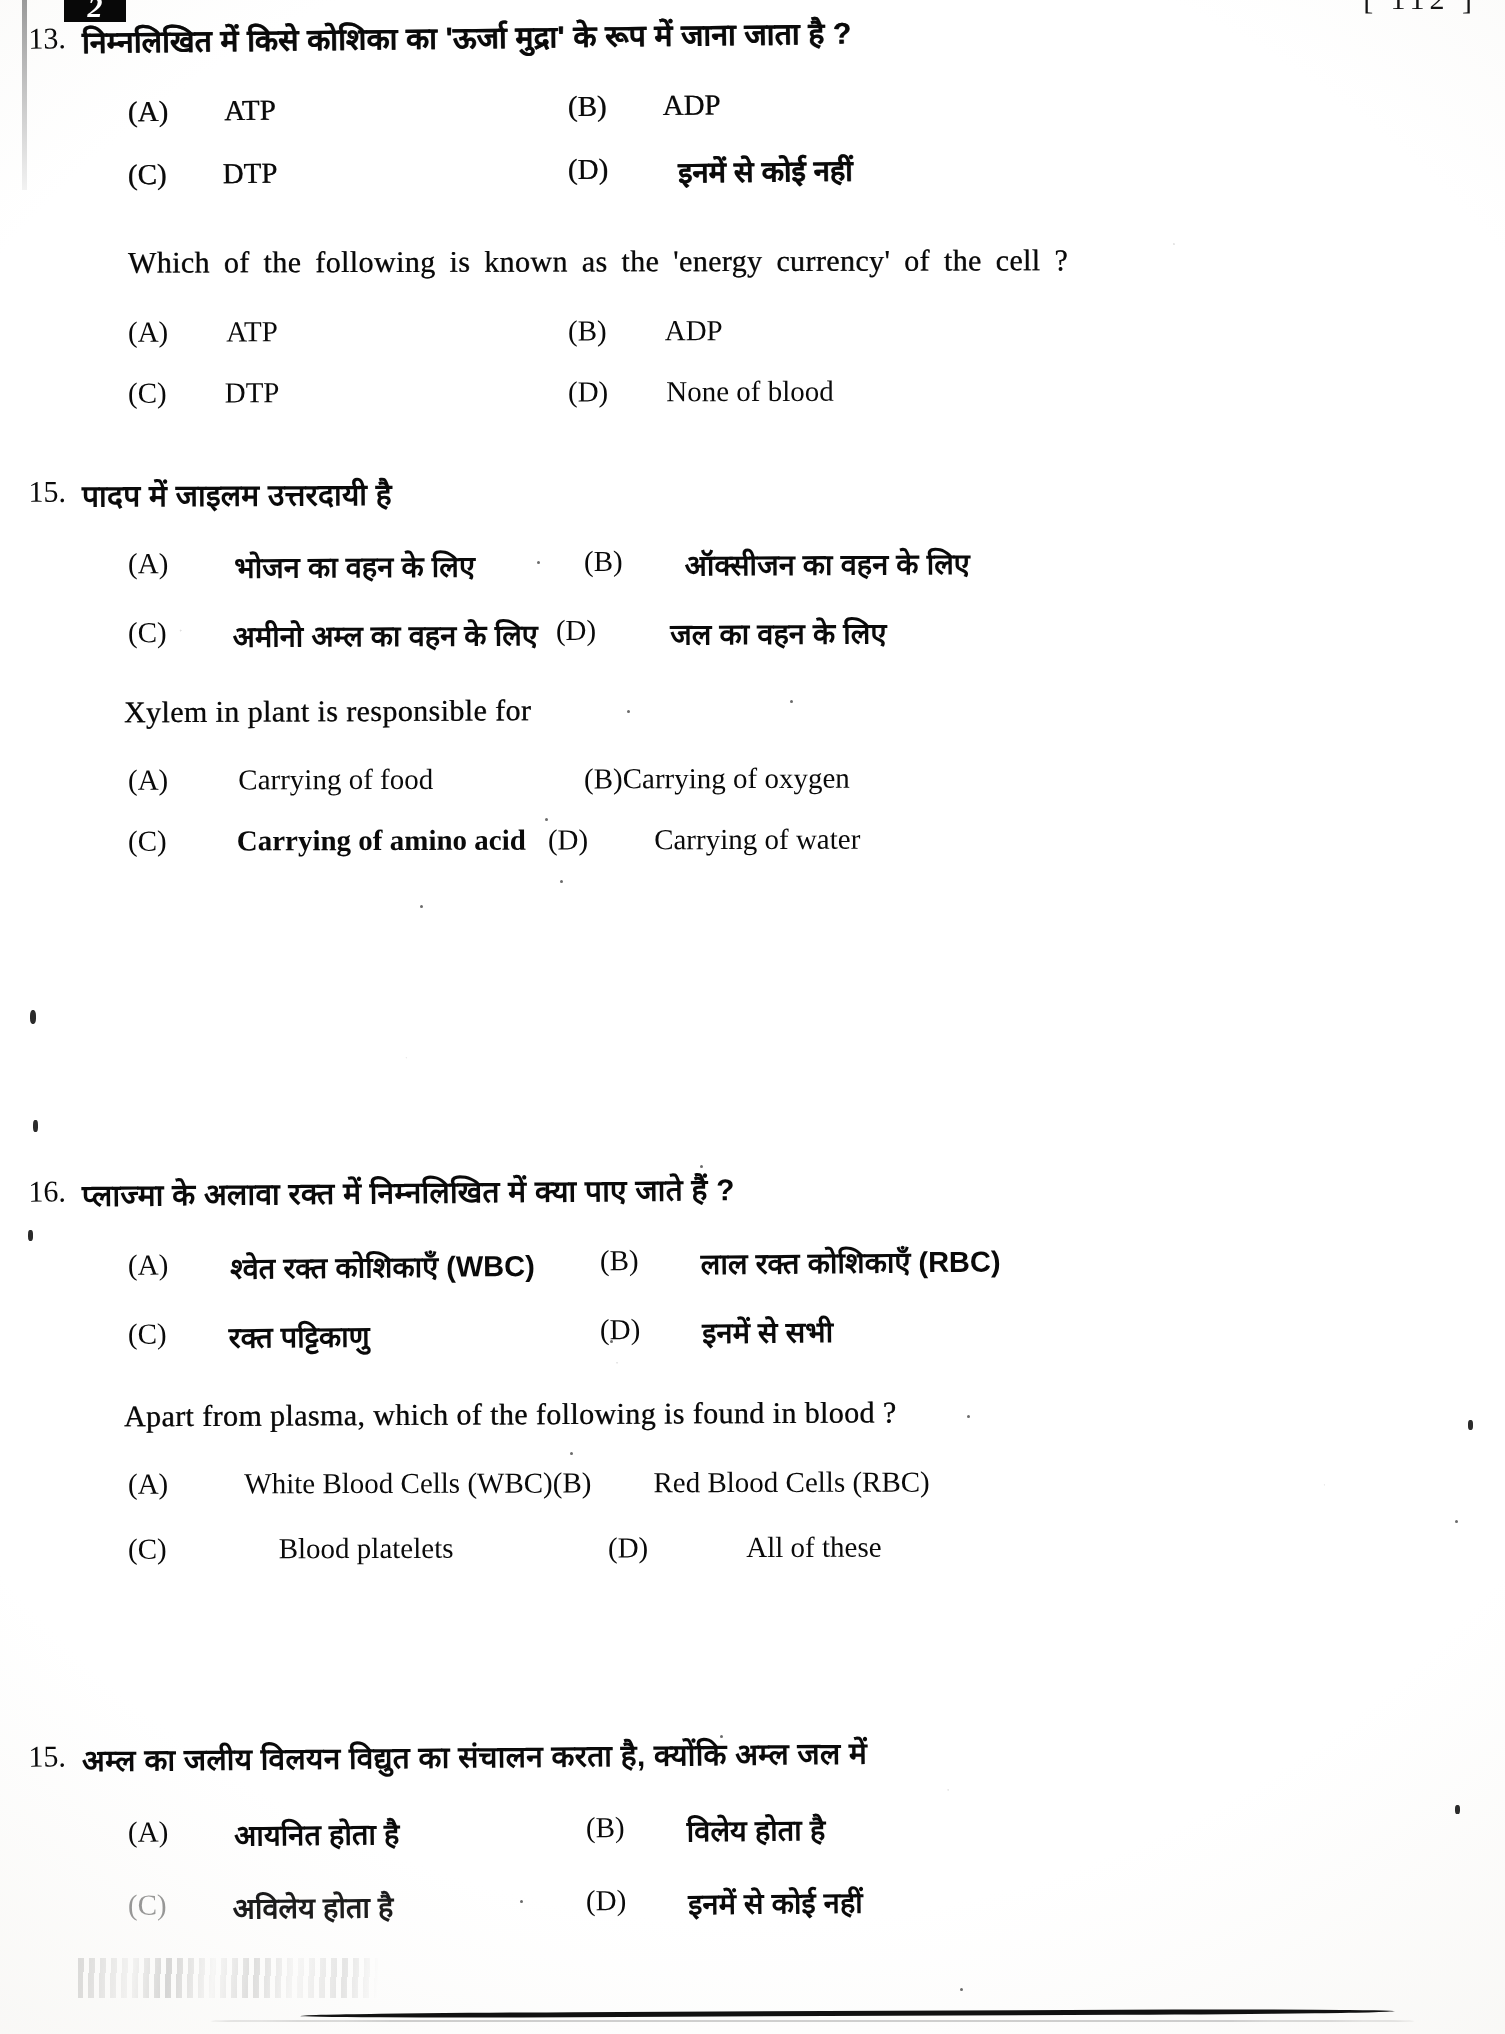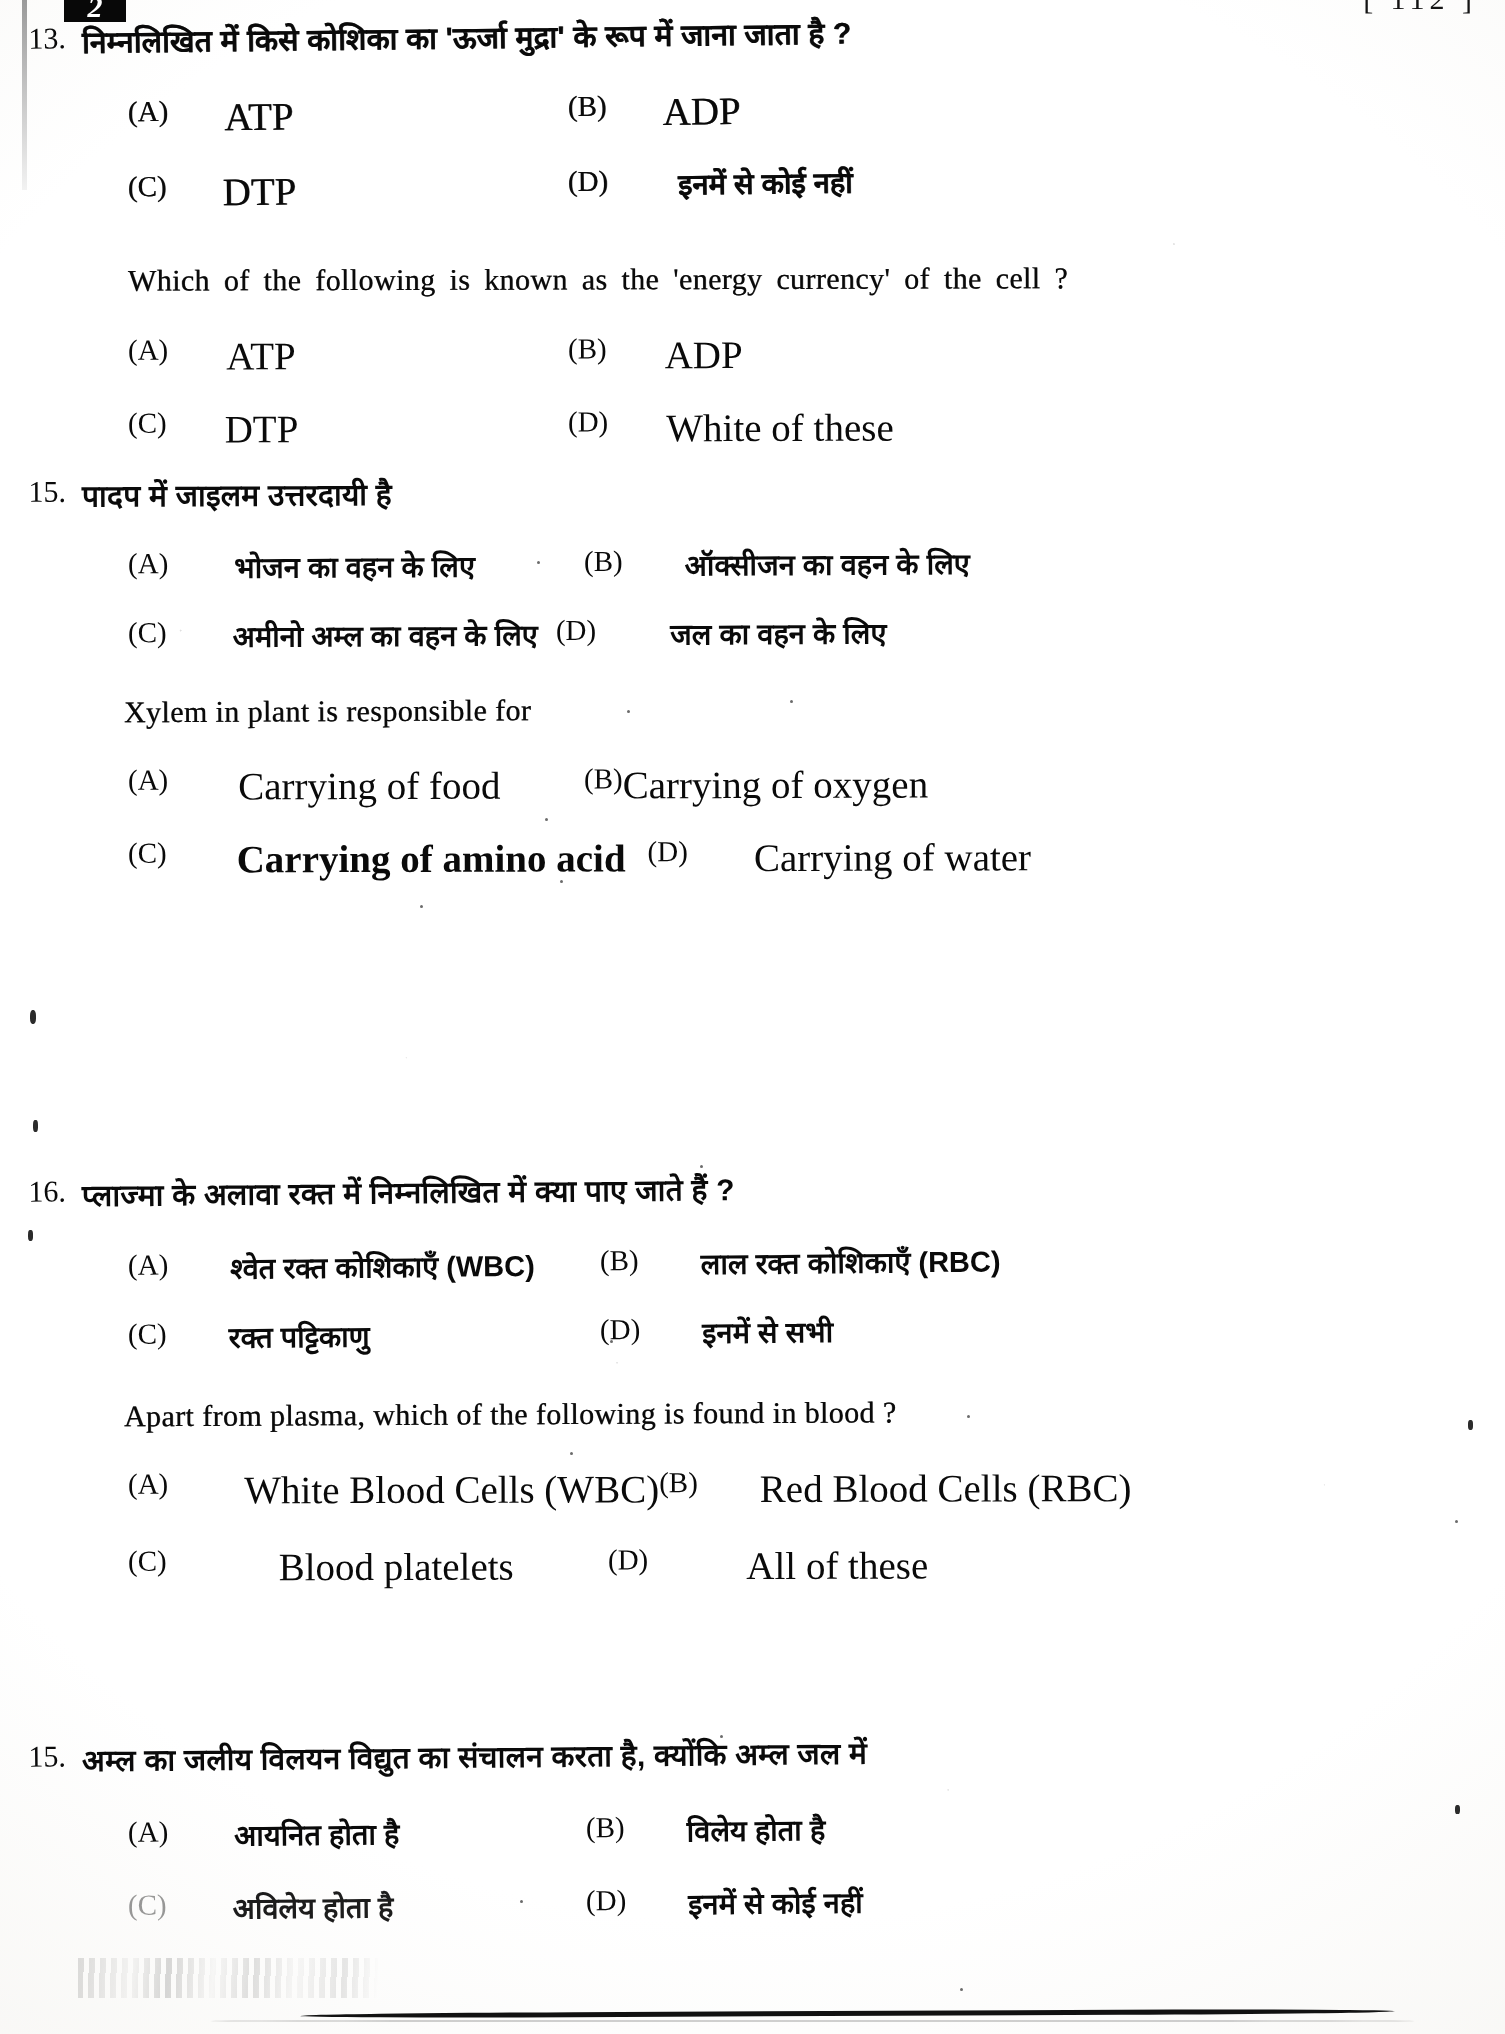--- a/index.html
+++ b/index.html
@@ -156,21 +156,21 @@
     font-size: 29px;
     position: relative;
   }
   .opt-text-hi {
     font-family: "Liberation Sans", "DejaVu Sans", sans-serif;
     font-size: 29px;
     font-weight: 600;
   }
   .opt-text-en {
     font-family: "Liberation Serif", "DejaVu Serif", serif;
-    font-size: 39px;
+    font-size: 29px;
   }
 
   
   .dot { position: absolute; width: 3px; height: 3px; background: #3a3a3a; border-radius: 50%; z-index: 22; opacity: .75; }
 
   
   .skew-a { transform: rotate(-0.55deg); transform-origin: left center; }
   .skew-b { transform: rotate(-0.30deg); transform-origin: left center; }
   .skew-c { transform: rotate(-0.15deg); transform-origin: left center; }
   .skew-d { transform: rotate(-0.7deg);  transform-origin: left center; }
@@ -254,21 +254,21 @@
       </div>
     </div>
 
     <div class="opt-row skew-c" style="margin-top:28px; padding-left:128px;">
       <div class="opt" style="width:440px;">
         <div class="opt-label">(C)</div>
         <div class="opt-text-en" style="margin-left:58px;">DTP</div>
       </div>
       <div class="opt">
         <div class="opt-label">(D)</div>
-        <div class="opt-text-en" style="margin-left:58px;">White of these</div>
+        <div class="opt-text-en" style="margin-left:58px;">None of blood</div>
       </div>
     </div>
   </div>
 
   <div class="qblock" style="top:475px;">
     <div class="qhead skew-b">
       <div class="qnum">15.</div>
       <div class="qtext-hi">पादप में जाइलम उत्तरदायी है</div>
     </div>
 

